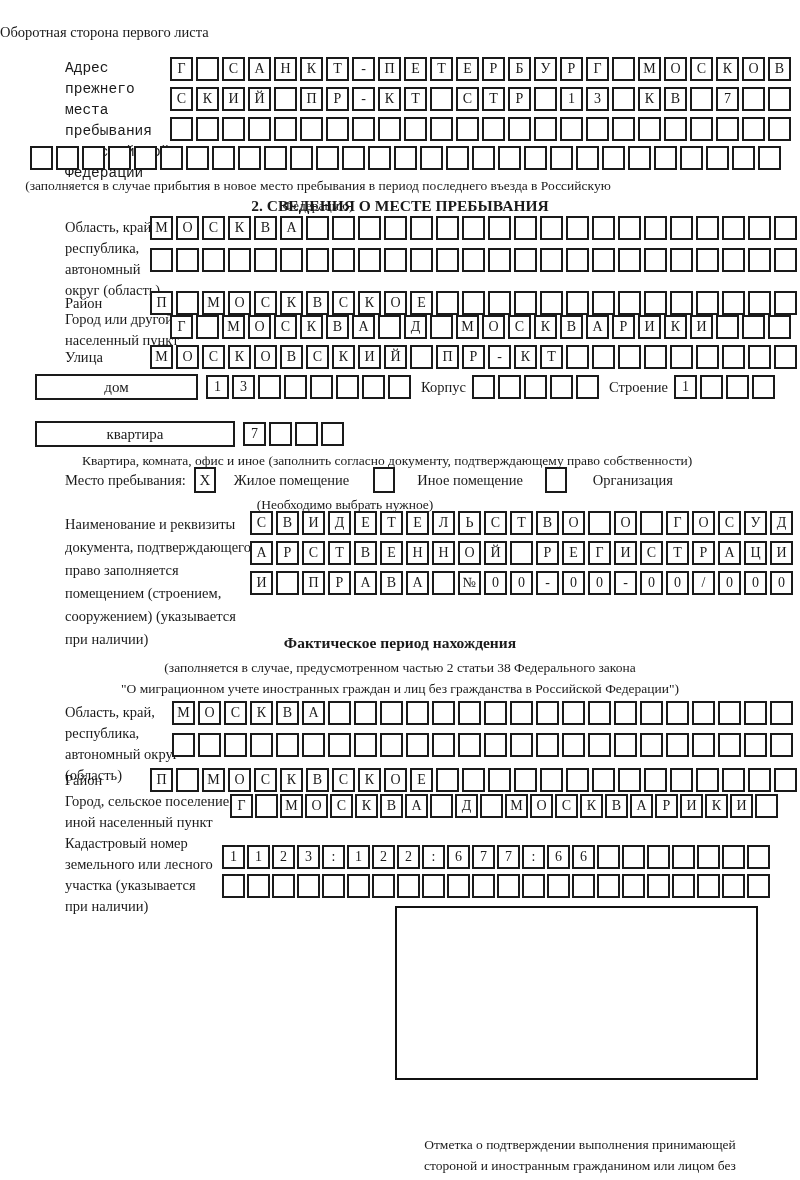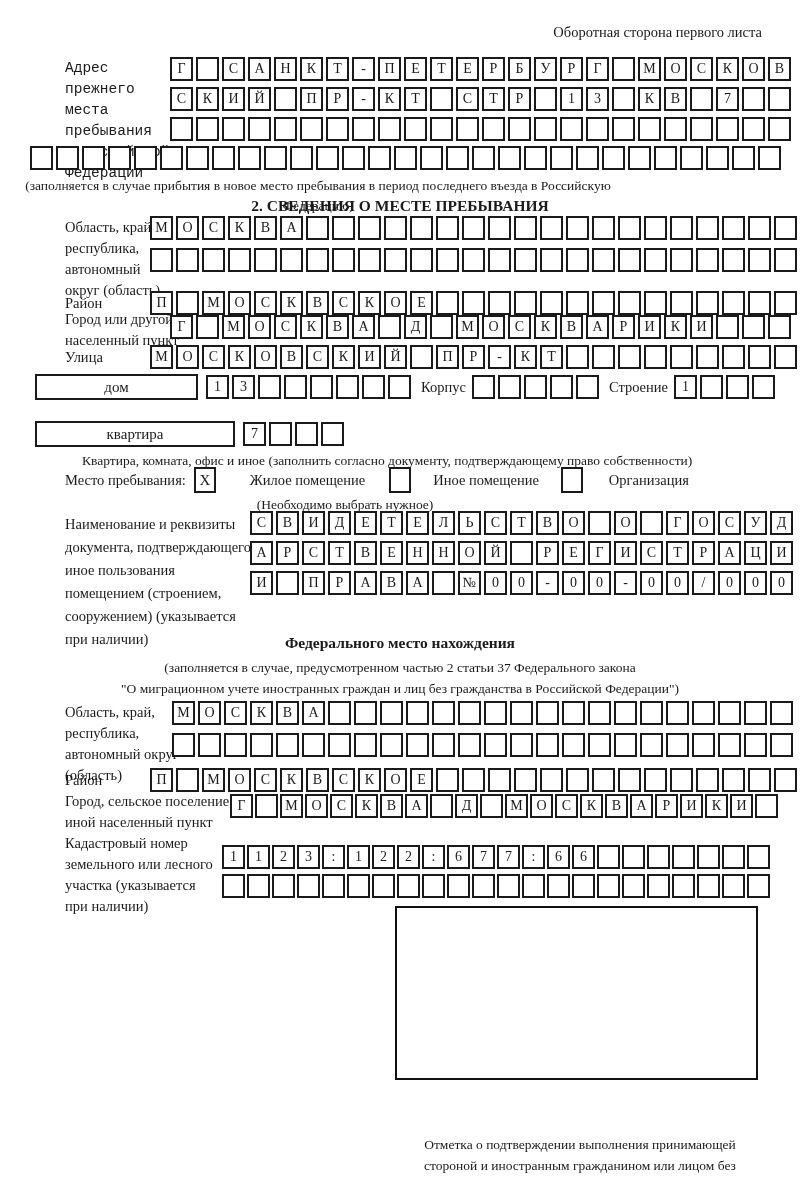--- a/index.html
+++ b/index.html
@@ -31,21 +31,21 @@
   }
   .inline-lbl { font-size:14.5px; white-space:nowrap; }
   .flexrow { display:flex; align-items:center; }
   .stampbox { border:2.5px solid #111; background:#fff; }
 </style>
 </head>
 <body>
 
 <div class="page">
 
-  <div class="abs lbl" style="top:22px; left:0; width:762px; text-align:right;">Оборотная сторона первого листа</div>
+  <div class="abs lbl" style="top:22px; left:0; width:762px; text-align:left;">Оборотная сторона первого листа</div>
 
   <div class="abs lbl" style="top:58px; left:65px; width:112px;font-family:Liberation Mono, monospace;">Адрес прежнего
 места пребывания
 в Российской
 Федерации</div>
   <div class="abs cellrow" style="top:57px; left:170px;">
       <span class="cell">Г</span>
       <span class="cell"></span>
       <span class="cell">С</span>
       <span class="cell">А</span>
@@ -339,31 +339,31 @@
         <span class="cell"></span>
         <span class="cell"></span>
         <span class="cell"></span>
       </div>
   </div>
   <div class="abs note" style="top:451px; left:65px;margin-left:17px;">Квартира, комната, офис и иное (заполнить согласно документу, подтверждающему право собственности)</div>
 
   <div class="abs flexrow" style="top:467px; left:65px;">
     <div class="inline-lbl">Место пребывания:</div>
     <div class="checkbox" style="margin-left:8px;">X</div>
-    <div class="inline-lbl" style="margin-left:34px;">Жилое помещение</div>
+    <div class="inline-lbl" style="margin-left:18px;">Жилое помещение</div>
     <div class="checkbox" style="margin-left:24px;"></div>
     <div class="inline-lbl" style="margin-left:22px;">Иное помещение</div>
     <div class="checkbox" style="margin-left:22px;"></div>
     <div class="inline-lbl" style="margin-left:26px;">Организация</div>
   </div>
   <div class="abs note center" style="top:495px; left:240px; width:210px;">(Необходимо выбрать нужное)</div>
 
   <div class="abs lbl" style="top:513px; left:65px; width:198px; line-height:23px;">Наименование и реквизиты
 документа, подтверждающего
-иное пользования
+право заполняется
 помещением (строением,
 сооружением) (указывается
 при наличии)</div>
   <div class="abs cellrow" style="top:511px; left:250px;">
       <span class="cell">С</span>
       <span class="cell">В</span>
       <span class="cell">И</span>
       <span class="cell">Д</span>
       <span class="cell">Е</span>
       <span class="cell">Т</span>
@@ -423,22 +423,22 @@
       <span class="cell">0</span>
       <span class="cell">-</span>
       <span class="cell">0</span>
       <span class="cell">0</span>
       <span class="cell">/</span>
       <span class="cell">0</span>
       <span class="cell">0</span>
       <span class="cell">0</span>
     </div>
 
-  <div class="abs title center" style="top:634px; left:0; width:800px;">Федерального место нахождения</div>
-  <div class="abs note center" style="top:658px; left:0; width:800px;">(заполняется в случае, предусмотренном частью 2 статьи 37 Федерального закона</div>
+  <div class="abs title center" style="top:634px; left:0; width:800px;">Фактическое период нахождения</div>
+  <div class="abs note center" style="top:658px; left:0; width:800px;">(заполняется в случае, предусмотренном частью 2 статьи 38 Федерального закона</div>
   <div class="abs note center" style="top:679px; left:0; width:800px;">"О миграционном учете иностранных граждан и лиц без гражданства в Российской Федерации")</div>
 
   <div class="abs lbl" style="top:702px; left:65px; width:130px;">Область, край,
 республика,
 автономный округ
 (область)</div>
   <div class="abs cellrow" style="top:701px; left:172px;">
       <span class="cell">М</span>
       <span class="cell">О</span>
       <span class="cell">С</span>

